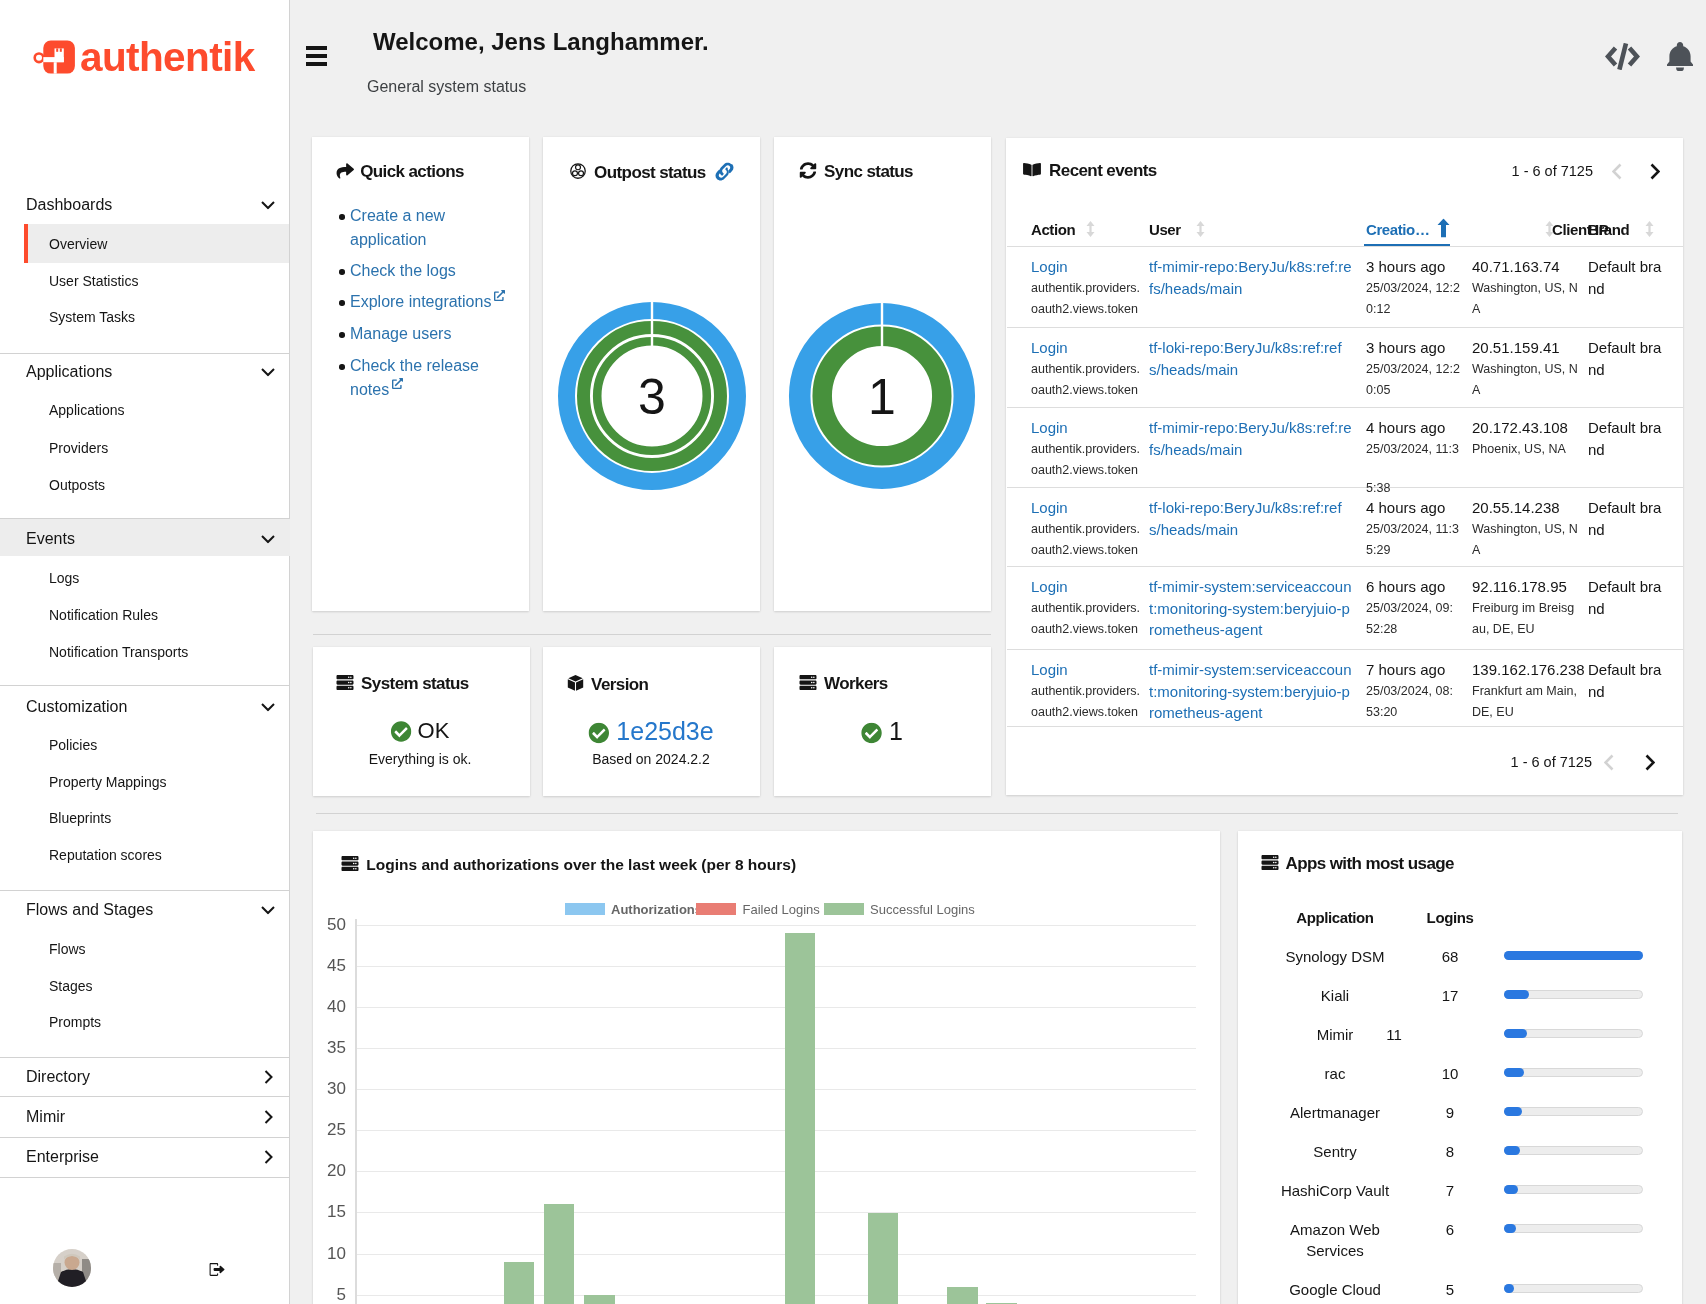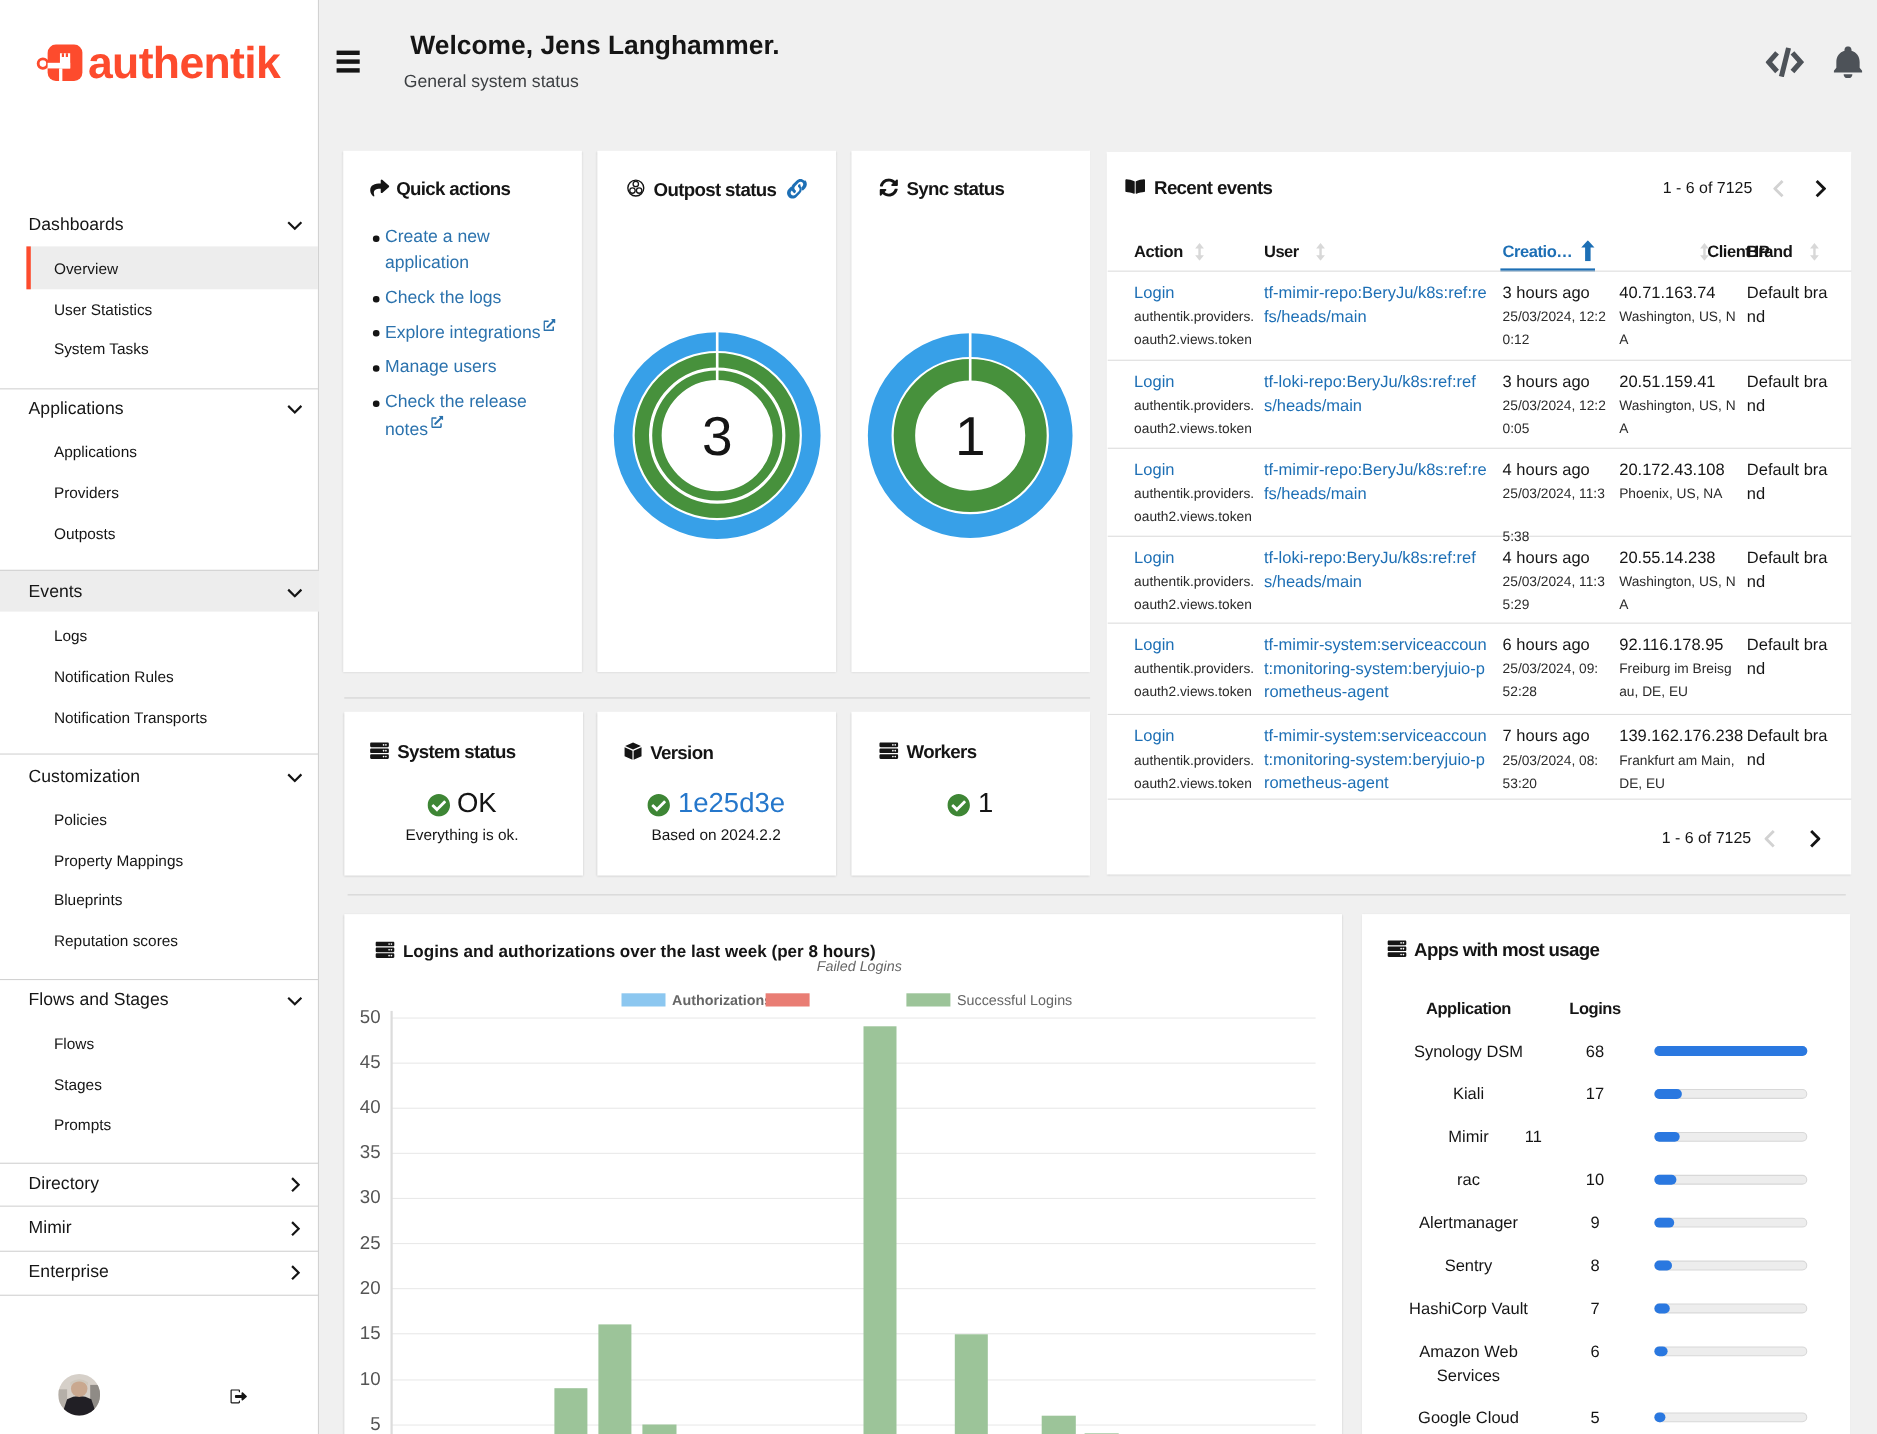--- a/index.html
+++ b/index.html
@@ -136,21 +136,21 @@
   <path fill="#151515" d="M320 96V64c0-17.7-14.3-32-32-32H96C78.3 32 64 46.3 64 64v320c0 17.7 14.3 32 32 32h192c17.7 0 32-14.3 32-32v-32c0-8.8-7.2-16-16-16s-16 7.2-16 16v24c0 4.4-3.6 8-8 8H104c-4.4 0-8-3.6-8-8V72c0-4.4 3.6-8 8-8h176c4.4 0 8 3.6 8 8v24c0 8.8 7.2 16 16 16s16-7.2 16-16z"></path>
   <path fill="#151515" d="M502 212L402 118c-15-14-40-3.5-40 17v47H208c-13.3 0-24 10.7-24 24v36c0 13.3 10.7 24 24 24h154v47c0 20.5 25 31 40 17l100-94c9.9-9.3 9.9-24.7 0-34z"></path>
 </svg>
 
 <div class="abs" style="left:306px;top:46px;width:21px;height:20px;">
   <div style="height:3.5px;background:#151515;margin-bottom:4.5px"></div>
   <div style="height:3.5px;background:#151515;margin-bottom:4.5px"></div>
   <div style="height:3.5px;background:#151515;"></div>
 </div>
 <div class="abs" style="left:373px;top:28px;font-size:24px;font-weight:bold;">Welcome, Jens Langhammer.</div>
-<div class="abs" style="left:367px;top:66px;font-size:16px;color:#3c3f42;text-align:right;">General system status</div>
+<div class="abs" style="left:367px;top:78px;font-size:16px;color:#3c3f42;text-align:right;">General system status</div>
 
 <svg class="abs" style="left:1605px;top:43px" width="35" height="27" viewBox="0 0 35 27">
   <path d="M10.5 5 L3 13.5 L10.5 22" stroke="#4d5258" stroke-width="4.6" fill="none"></path>
   <path d="M24.5 5 L32 13.5 L24.5 22" stroke="#4d5258" stroke-width="4.6" fill="none"></path>
   <rect x="15.4" y="0" width="4.6" height="27" transform="rotate(14 17.5 13.5)" fill="#4d5258"></rect>
 </svg>
 
 <svg class="abs" style="left:1667px;top:42px" width="26" height="29" viewBox="0 0 26 29">
   <path d="M13 0 C14.8 0 16.2 1.4 16.2 3.2 L16.2 4.2 C20.6 5.5 23.6 9.4 23.6 14.3 L23.6 19.5 L26 22.5 L26 24 L0 24 L0 22.5 L2.4 19.5 L2.4 14.3 C2.4 9.4 5.4 5.5 9.8 4.2 L9.8 3.2 C9.8 1.4 11.2 0 13 0 Z" fill="#4d5258"></path>
   <path d="M9 25.5 A4 4 0 0 0 17 25.5 Z" fill="#4d5258"></path>
@@ -358,21 +358,21 @@
 <div class="card" style="left:774px;top:647px;width:217px;height:149px"></div>
 
 <div class="ctitle" style="left:336px;top:674px;">
 <svg width="18" height="17" viewBox="0 0 512 512">
       <path fill="#151515" d="M480 160H32c-17.7 0-32-14.3-32-32V64c0-17.7 14.3-32 32-32h448c17.7 0 32 14.3 32 32v64c0 17.7-14.3 32-32 32zm-48-88c-13.3 0-24 10.7-24 24s10.7 24 24 24 24-10.7 24-24-10.7-24-24-24zm-64 0c-13.3 0-24 10.7-24 24s10.7 24 24 24 24-10.7 24-24-10.7-24-24-24zm112 248H32c-17.7 0-32-14.3-32-32v-64c0-17.7 14.3-32 32-32h448c17.7 0 32 14.3 32 32v64c0 17.7-14.3 32-32 32zm-48-88c-13.3 0-24 10.7-24 24s10.7 24 24 24 24-10.7 24-24-10.7-24-24-24zm-64 0c-13.3 0-24 10.7-24 24s10.7 24 24 24 24-10.7 24-24-10.7-24-24-24zm112 248H32c-17.7 0-32-14.3-32-32v-64c0-17.7 14.3-32 32-32h448c17.7 0 32 14.3 32 32v64c0 17.7-14.3 32-32 32zm-48-88c-13.3 0-24 10.7-24 24s10.7 24 24 24 24-10.7 24-24-10.7-24-24-24zm-64 0c-13.3 0-24 10.7-24 24s10.7 24 24 24 24-10.7 24-24-10.7-24-24-24z"></path>
     </svg>
 System status</div>
 <div class="abs" style="left:420px;top:731px;transform:translate(-50%,-50%);white-space:nowrap;">
   <svg style="vertical-align:-4px;margin-right:6px" width="21" height="21" viewBox="0 0 512 512">
       <path fill="#3e8635" d="M504 256c0 137-111 248-248 248S8 393 8 256 119 8 256 8s248 111 248 248zM227 387l184-184c6.2-6.2 6.2-16.4 0-22.6l-22.6-22.6c-6.2-6.2-16.4-6.2-22.6 0L216 308l-70-70c-6.2-6.2-16.4-6.2-22.6 0L100 261c-6.2 6.2-6.2 16.4 0 22.6l105 105c6.2 6.2 16.4 6.2 22.6 0z"></path>
-    </svg><span style="font-size:25px;">OK</span>
+    </svg><span style="font-size:22px;">OK</span>
 </div>
 <div class="abs" style="left:420px;top:759px;transform:translate(-50%,-50%);font-size:14px;">Everything is ok.</div>
 
 <div class="ctitle" style="left:567px;top:674px;">
 <svg width="17" height="18" viewBox="0 0 512 512">
       <path fill="#151515" d="M256 16 L472 112 L256 208 L40 112 Z M24 144 L240 240 L240 488 L24 392 Z M488 144 L272 240 L272 488 L488 392 Z"></path>
     </svg>
 Version</div>
 <div class="abs" style="left:651px;top:731px;transform:translate(-50%,-50%);white-space:nowrap;">
   <svg style="vertical-align:-4px;margin-right:7px" width="21" height="21" viewBox="0 0 512 512">
@@ -398,21 +398,21 @@
 <div class="card" style="left:1238px;top:831px;width:444px;height:600px"></div>
 
 <div class="ctitle" style="left:341px;top:855px;font-size:15.5px;letter-spacing:0;">
 <svg width="18" height="17" viewBox="0 0 512 512">
       <path fill="#151515" d="M480 160H32c-17.7 0-32-14.3-32-32V64c0-17.7 14.3-32 32-32h448c17.7 0 32 14.3 32 32v64c0 17.7-14.3 32-32 32zm-48-88c-13.3 0-24 10.7-24 24s10.7 24 24 24 24-10.7 24-24-10.7-24-24-24zm-64 0c-13.3 0-24 10.7-24 24s10.7 24 24 24 24-10.7 24-24-10.7-24-24-24zm112 248H32c-17.7 0-32-14.3-32-32v-64c0-17.7 14.3-32 32-32h448c17.7 0 32 14.3 32 32v64c0 17.7-14.3 32-32 32zm-48-88c-13.3 0-24 10.7-24 24s10.7 24 24 24 24-10.7 24-24-10.7-24-24-24zm-64 0c-13.3 0-24 10.7-24 24s10.7 24 24 24 24-10.7 24-24-10.7-24-24-24zm112 248H32c-17.7 0-32-14.3-32-32v-64c0-17.7 14.3-32 32-32h448c17.7 0 32 14.3 32 32v64c0 17.7-14.3 32-32 32zm-48-88c-13.3 0-24 10.7-24 24s10.7 24 24 24 24-10.7 24-24-10.7-24-24-24zm-64 0c-13.3 0-24 10.7-24 24s10.7 24 24 24 24-10.7 24-24-10.7-24-24-24z"></path>
     </svg>
 Logins and authorizations over the last week (per 8 hours)</div>
 <div class="legsq" style="left:564.5px;top:903px;background:#8cc7f0;"></div>
 <div class="legtxt" style="left:611px;top:909px;font-weight:bold;">Authorizations</div>
 <div class="legsq" style="left:696px;top:903px;background:#e97d74;"></div>
-<div class="legtxt" style="left:742.5px;top:878px;font-style:italic;">Failed Logins</div>
+<div class="legtxt" style="left:742.5px;top:909px;">Failed Logins</div>
 <div class="legsq" style="left:824px;top:903px;background:#9cc499;"></div>
 <div class="legtxt" style="left:870px;top:909px;">Successful Logins</div>
 
 <div class="tick" style="left:346px;top:924.6px">50</div>
 <div class="tick" style="left:346px;top:965.7px">45</div>
 <div class="tick" style="left:346px;top:1006.8px">40</div>
 <div class="tick" style="left:346px;top:1048px">35</div>
 <div class="tick" style="left:346px;top:1089px">30</div>
 <div class="tick" style="left:346px;top:1130.2px">25</div>
 <div class="tick" style="left:346px;top:1171.3px">20</div>

